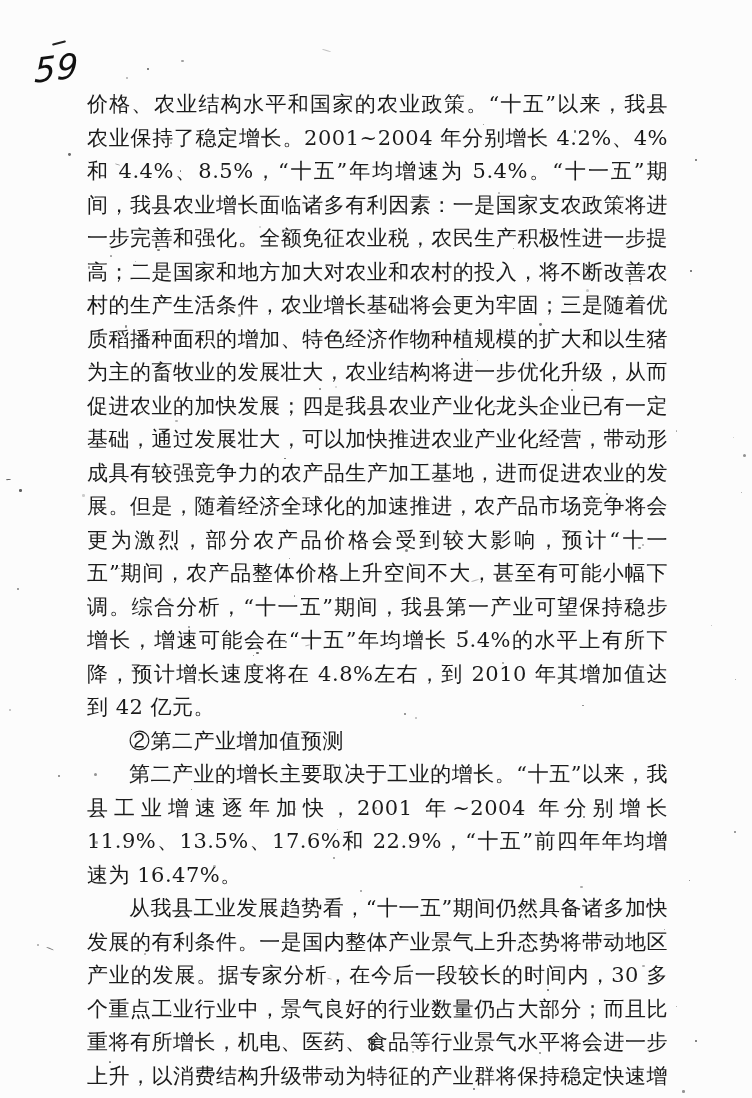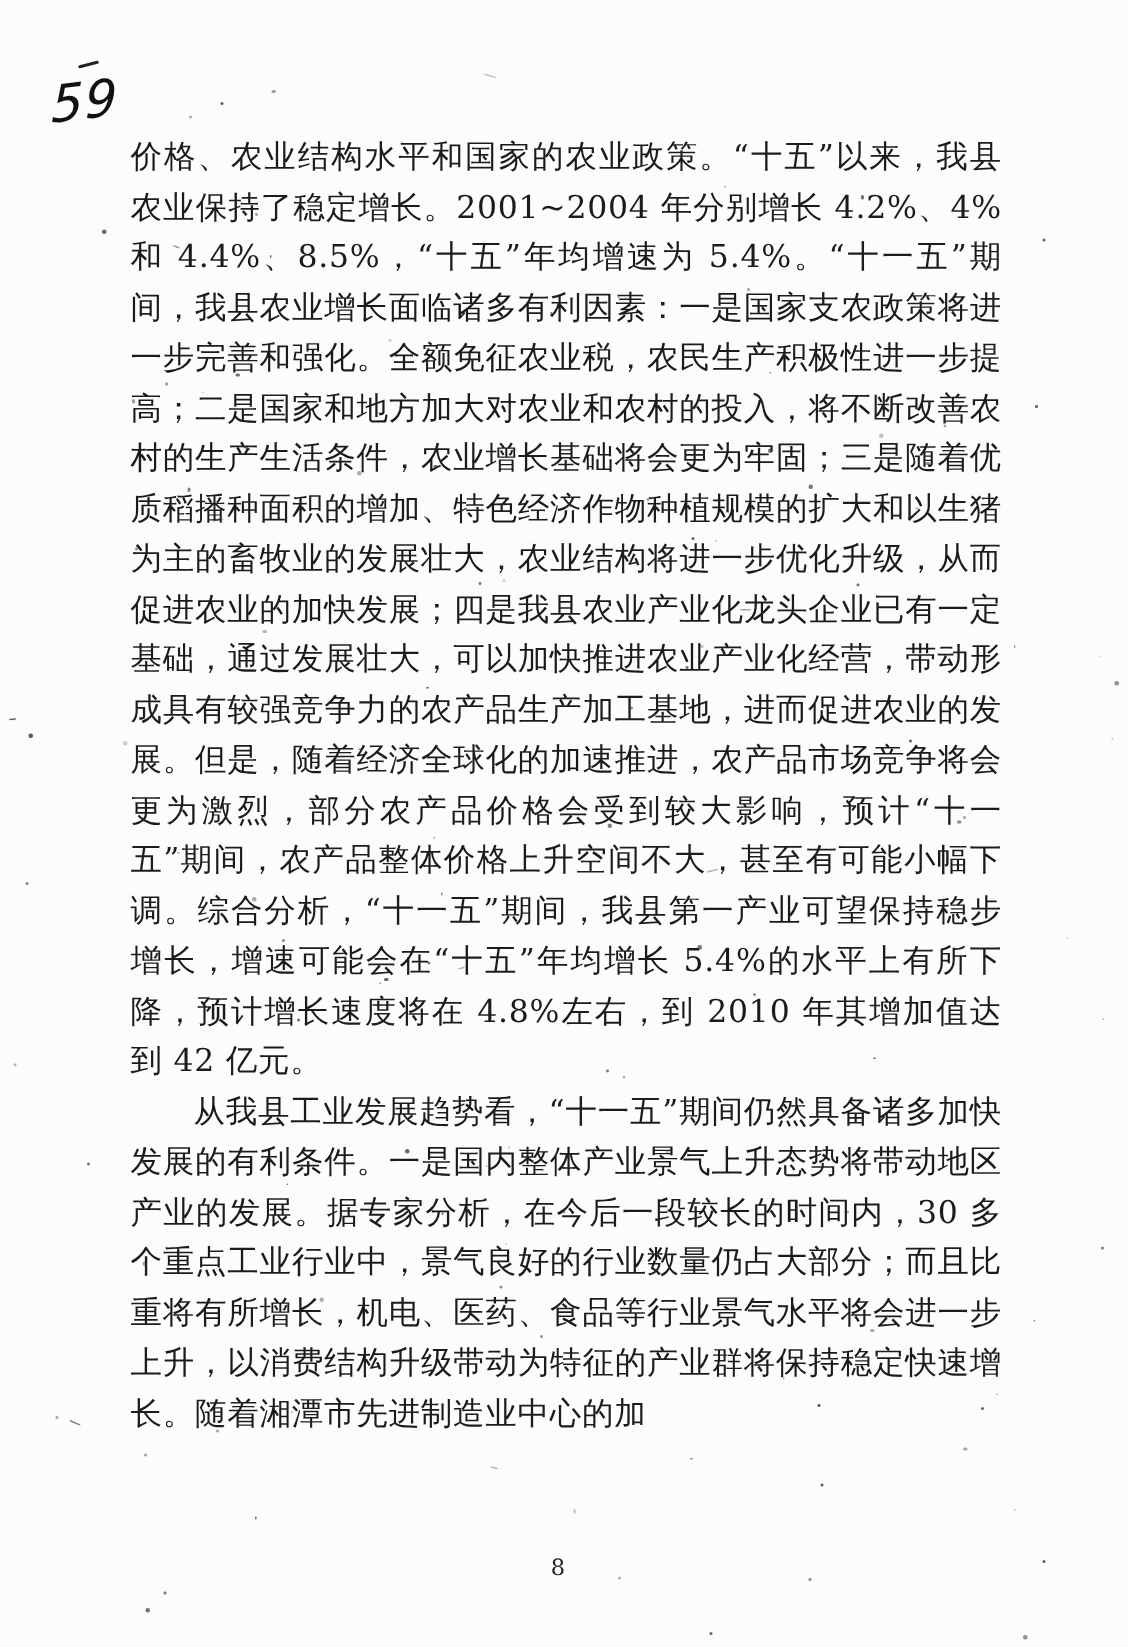--- a/index.html
+++ b/index.html
@@ -58,20 +58,22 @@
 <body>
 
 <div class="page">
 
   <div class="pen-dash"></div>
 
   <div class="handwritten">59</div>
 
   <div class="body-text">
     <p>价格、农业结构水平和国家的农业政策。“十五”以来，我县农业保持了稳定增长。2001~2004 年分别增长 4.2%、4%和 4.4%、8.5%，“十五”年均增速为 5.4%。“十一五”期间，我县农业增长面临诸多有利因素：一是国家支农政策将进一步完善和强化。全额免征农业税，农民生产积极性进一步提高；二是国家和地方加大对农业和农村的投入，将不断改善农村的生产生活条件，农业增长基础将会更为牢固；三是随着优质稻播种面积的增加、特色经济作物种植规模的扩大和以生猪为主的畜牧业的发展壮大，农业结构将进一步优化升级，从而促进农业的加快发展；四是我县农业产业化龙头企业已有一定基础，通过发展壮大，可以加快推进农业产业化经营，带动形成具有较强竞争力的农产品生产加工基地，进而促进农业的发展。但是，随着经济全球化的加速推进，农产品市场竞争将会更为激烈，部分农产品价格会受到较大影响，预计“十一五”期间，农产品整体价格上升空间不大，甚至有可能小幅下调。综合分析，“十一五”期间，我县第一产业可望保持稳步增长，增速可能会在“十五”年均增长 5.4%的水平上有所下降，预计增长速度将在 4.8%左右，到 2010 年其增加值达到 42 亿元。</p>
+    <p class="indent">②第二产业增加值预测</p>
+    <p class="indent">第二产业的增长主要取决于工业的增长。“十五”以来，我县工业增速逐年加快，2001 年~2004 年分别增长 11.9%、13.5%、17.6%和 22.9%，“十五”前四年年均增速为 16.47%。</p>
     <p class="indent">从我县工业发展趋势看，“十一五”期间仍然具备诸多加快发展的有利条件。一是国内整体产业景气上升态势将带动地区产业的发展。据专家分析，在今后一段较长的时间内，30 多个重点工业行业中，景气良好的行业数量仍占大部分；而且比重将有所增长，机电、医药、食品等行业景气水平将会进一步上升，以消费结构升级带动为特征的产业群将保持稳定快速增长。随着湘潭市先进制造业中心的加</p>
   </div>
 
   <div class="page-number">8</div>
 
   <div id="noise">
       <span class="speck" style="left: 188.8px; top: 96.4px; width: 1.4px; height: 1.4px; opacity: 0.43;"></span>
       <span class="speck" style="left: 19.2px; top: 489.3px; width: 2.7px; height: 2.7px; opacity: 0.8;"></span>
       <span class="speck" style="left: 638.2px; top: 546.6px; width: 2.7px; height: 2.7px; opacity: 0.56;"></span>
       <span class="speck" style="left: 67.9px; top: 153.4px; width: 2.8px; height: 2.8px; opacity: 0.73;"></span>

